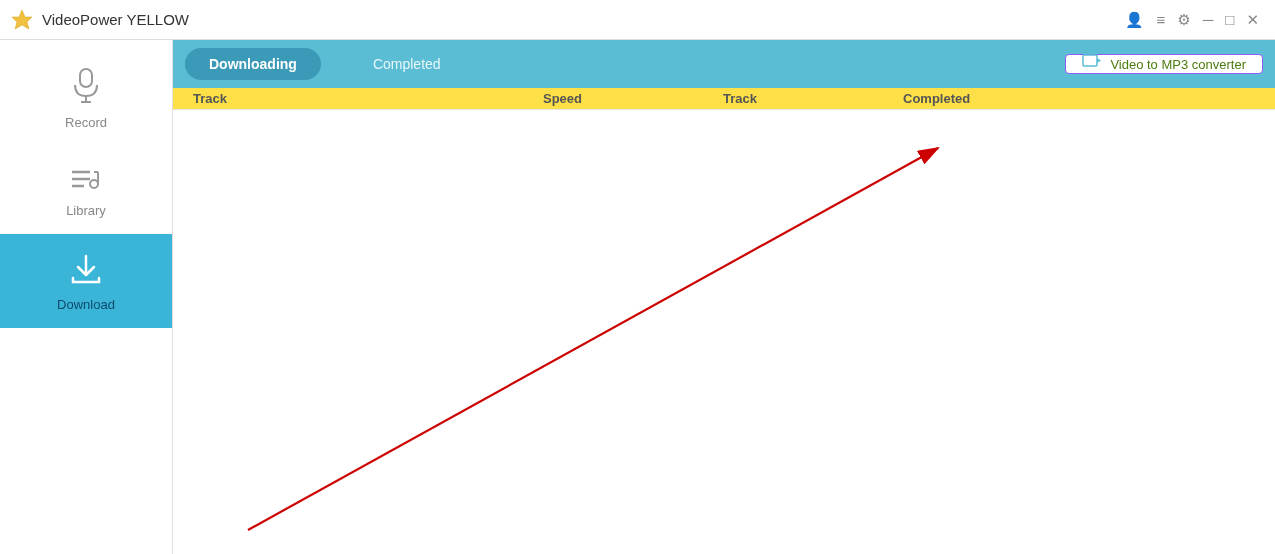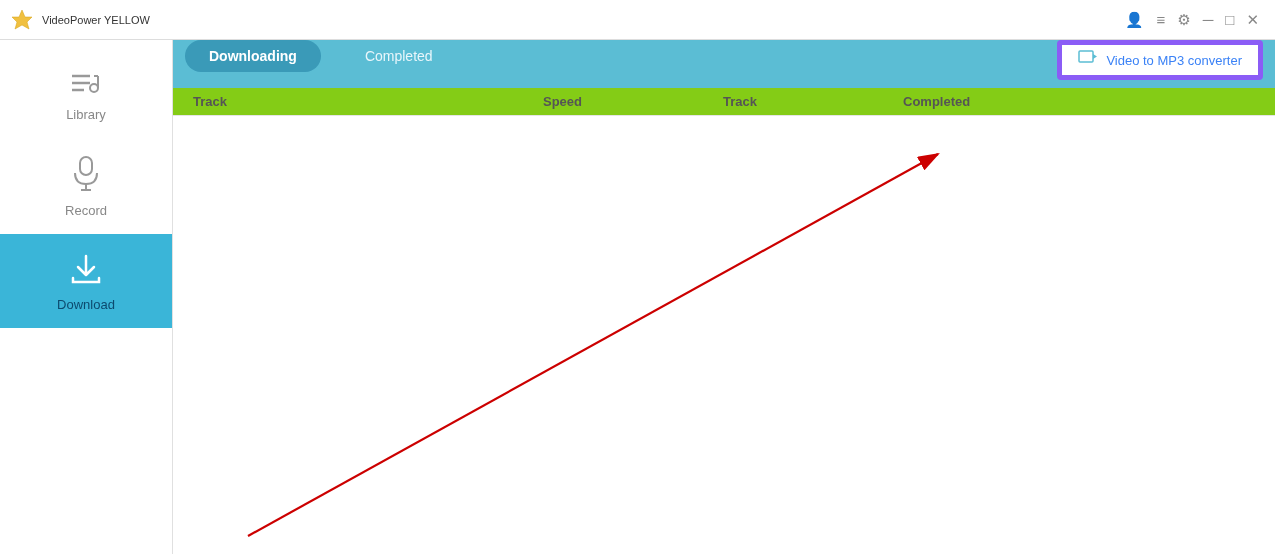--- a/index.html
+++ b/index.html
@@ -20,21 +20,21 @@
       align-items: center;
       padding: 0 10px;
       border-bottom: 1px solid #ddd;
     }
     .titlebar-logo {
       width: 24px;
       height: 24px;
       margin-right: 8px;
     }
     .titlebar-title {
-      font-size: 11px;
+      font-size: 15px;
       color: #333;
       flex: 1;
     }
     .titlebar-icon {
       font-size: 15px;
       color: #888;
       margin: 0 6px;
       cursor: pointer;
     }
 
@@ -88,22 +88,23 @@
       display: flex;
       flex-direction: column;
       background: #ffffff;
     }
 
     
     .tab-bar {
       height: 48px;
       background: #5bbdd4;
       display: flex;
+      align-items: center;
       padding: 0 12px;
-      gap: 8px;
+      gap: 16px;
     }
     .tab {
       height: 32px;
       padding: 0 24px;
       border-radius: 16px;
       display: flex;
       align-items: center;
       font-size: 14px;
       cursor: pointer;
       color: #fff;
@@ -113,46 +114,46 @@
       font-weight: 600;
     }
     .tab.inactive {
       background: transparent;
       color: #e8f6fb;
       margin-left: 12px;
     }
     .tab-spacer { flex: 1; }
 
     .converter-btn {
-      height: 40px;
-      background: #ffffff;
-      border: 5px solid #8b5cf6;
+      height: 20px;
+      background: #ffffff;
+      border: 1px solid #8b5cf6;
       border-radius: 4px;
       padding: 0 16px;
       display: flex;
       align-items: center;
       gap: 8px;
       cursor: pointer;
       font-size: 13px;
-      color: #3b82f6;
+      color: #4d7c0f;
       font-weight: 500;
     }
     .converter-btn .btn-icon {
       font-size: 16px;
       color: #5bbdd4;
     }
 
     
     .col-headers {
       display: flex;
       align-items: center;
-      height: 28px;
+      height: 22px;
       border-bottom: 1px solid #e5e5e5;
       padding: 0 20px;
-      background: #84cc16;
+      background: #fde047;
     }
     .col-header {
       font-size: 13px;
       color: #555;
       font-weight: 600;
     }
     .col-track { width: 350px; }
     .col-progress { width: 200px; }
     .col-speed { width: 180px; }
     .col-status { width: 180px; }
@@ -192,42 +193,42 @@
   <span class="titlebar-icon">□</span>
   <span class="titlebar-icon">✕</span>
 </div>
 
 <div class="main-layout">
 
   <div class="sidebar">
 
     <div class="sidebar-item">
       <span class="icon">
+        <svg width="30" height="36" viewBox="0 0 30 36">
+          <rect x="9" y="1" width="12" height="18" rx="6" fill="none" stroke="#999" stroke-width="2"></rect>
+          <path d="M4 17 Q4 28 15 28 Q26 28 26 17" fill="none" stroke="#999" stroke-width="2"></path>
+          <line x1="15" y1="28" x2="15" y2="34" stroke="#999" stroke-width="2"></line>
+          <line x1="10" y1="34" x2="20" y2="34" stroke="#999" stroke-width="2"></line>
+        </svg>
+      </span>
+      <span class="label">Record</span>
+    </div>
+
+    <div class="sidebar-item">
+      <span class="icon">
         <svg width="32" height="28" viewBox="0 0 32 28">
           <line x1="2" y1="8" x2="20" y2="8" stroke="#999" stroke-width="2.5"></line>
           <line x1="2" y1="15" x2="20" y2="15" stroke="#999" stroke-width="2.5"></line>
           <line x1="2" y1="22" x2="14" y2="22" stroke="#999" stroke-width="2.5"></line>
           <circle cx="24" cy="20" r="4" fill="none" stroke="#999" stroke-width="2"></circle>
           <line x1="28" y1="8" x2="28" y2="20" stroke="#999" stroke-width="2"></line>
           <line x1="24" y1="8" x2="28" y2="8" stroke="#999" stroke-width="2"></line>
         </svg>
       </span>
       <span class="label">Library</span>
-    </div>
-
-    <div class="sidebar-item">
-      <span class="icon">
-        <svg width="30" height="36" viewBox="0 0 30 36">
-          <rect x="9" y="1" width="12" height="18" rx="6" fill="none" stroke="#999" stroke-width="2"></rect>
-          <path d="M4 17 Q4 28 15 28 Q26 28 26 17" fill="none" stroke="#999" stroke-width="2"></path>
-          <line x1="15" y1="28" x2="15" y2="34" stroke="#999" stroke-width="2"></line>
-          <line x1="10" y1="34" x2="20" y2="34" stroke="#999" stroke-width="2"></line>
-        </svg>
-      </span>
-      <span class="label">Record</span>
     </div>
 
 
     <div class="sidebar-item active">
       <span class="icon">
         <svg width="34" height="34" viewBox="0 0 34 34">
           <path d="M17 4 L17 22 M9 15 L17 23 L25 15" fill="none" stroke="#ffffff" stroke-width="2.5" stroke-linecap="round" stroke-linejoin="round"></path>
           <path d="M4 26 L4 30 L30 30 L30 26" fill="none" stroke="#ffffff" stroke-width="2.5" stroke-linecap="round"></path>
         </svg>
       </span>

